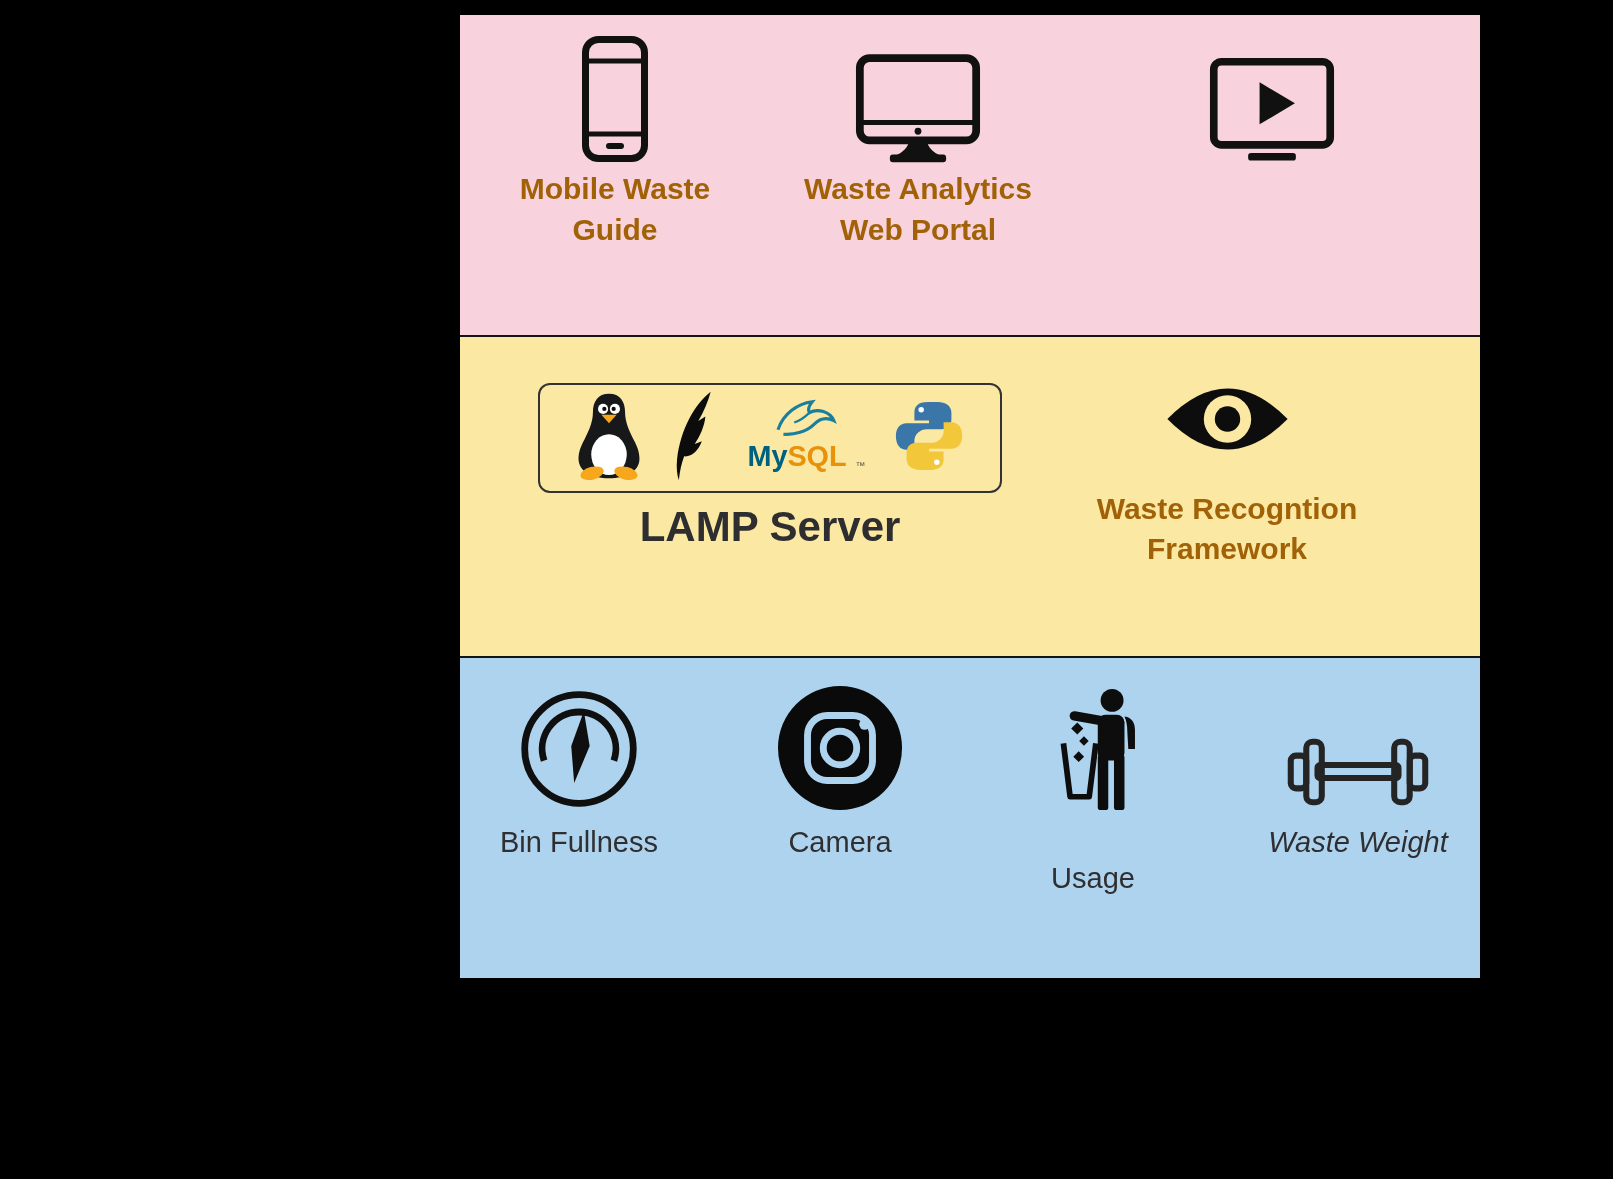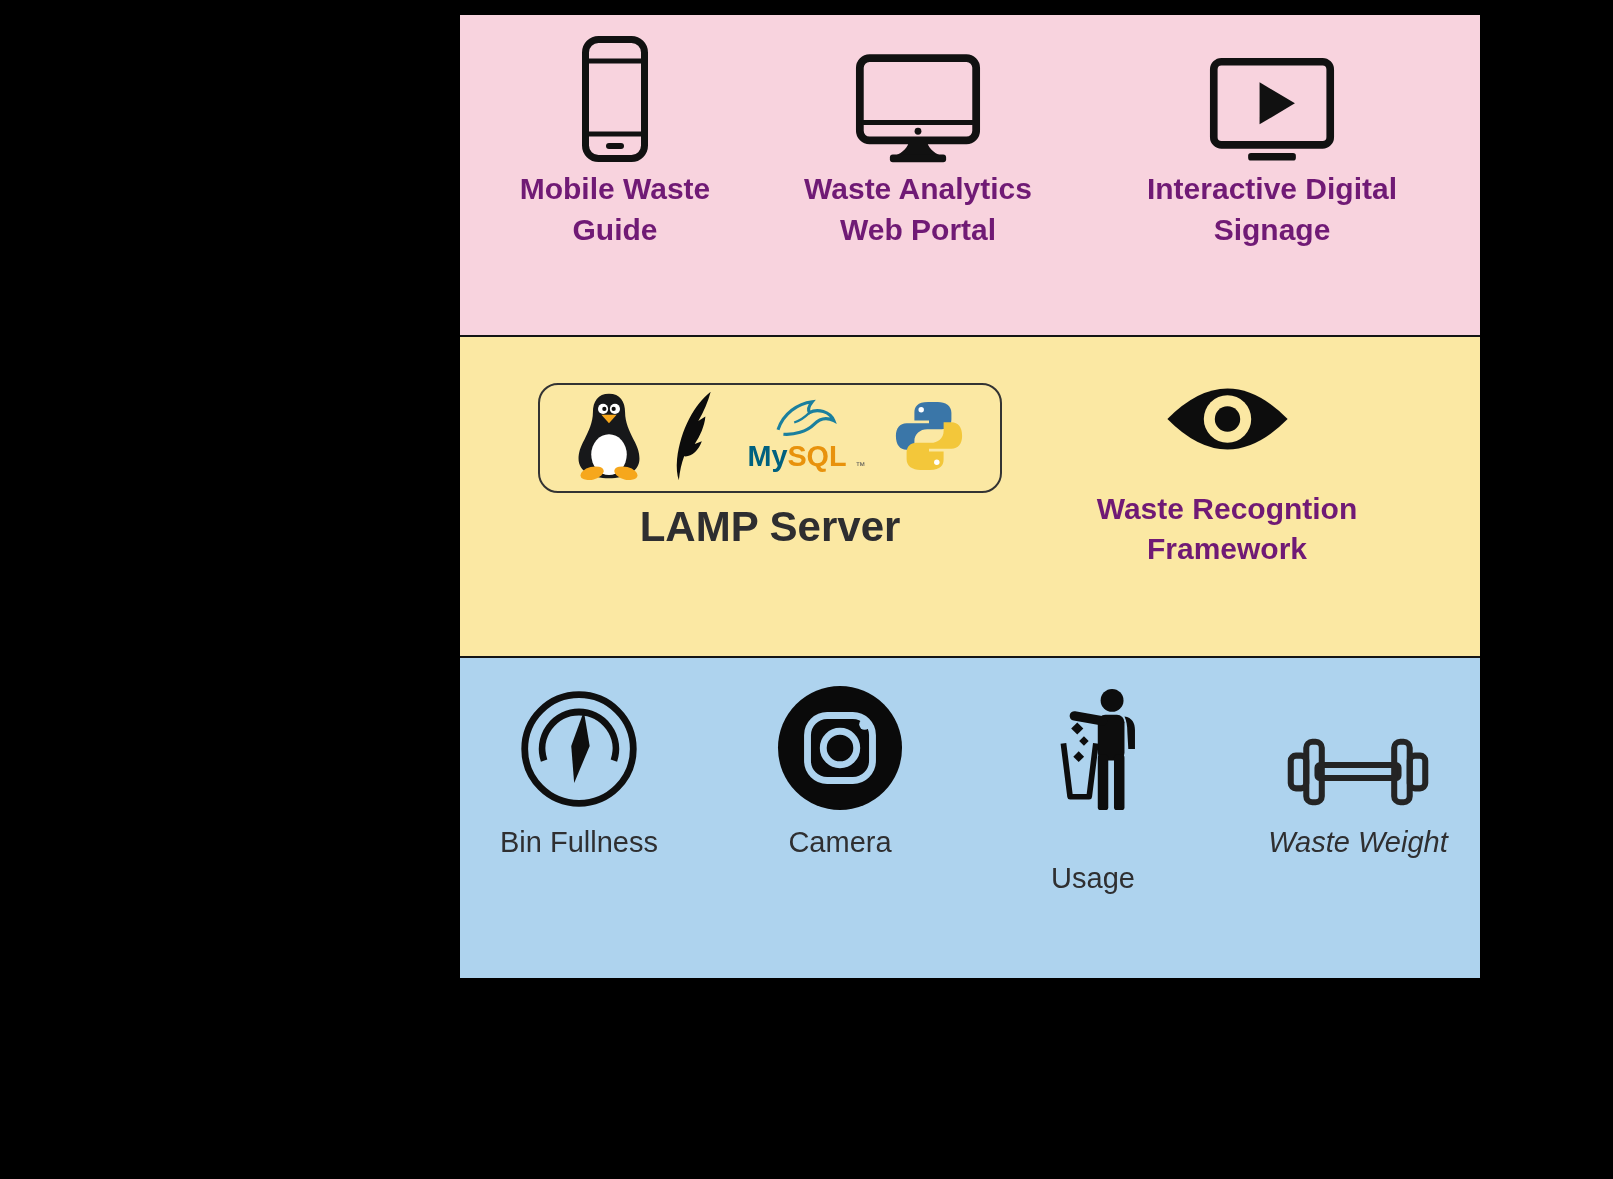--- a/index.html
+++ b/index.html
@@ -41,39 +41,39 @@
 
   .col-item {
     position: absolute;
     display: flex; flex-direction: column; align-items: center;
   }
   .icon-box { display: flex; align-items: flex-end; justify-content: center; }
   .item-label {
     font-weight: bold;
     font-size: 30px;
     line-height: 1.35;
-    color: #701a75;
+    color: #a16207;
     text-align: center;
     margin-top: 6px;
   }
   .plain-label {
     font-weight: normal;
     font-size: 29px;
     color: #2f2f31;
     text-align: center;
     margin-top: 14px;
     white-space: nowrap;
   }
   
   .lamp-box {
     position: absolute;
     left: 78px; top: 46px;
     width: 464px; height: 110px;
     border: 2px solid #333;
-    border-radius: 20px;
+    border-radius: 12px;
     box-sizing: border-box;
     display: flex; align-items: center; justify-content: space-evenly;
     padding: 0 10px;
   }
   .lamp-label {
     position: absolute;
     left: 78px; top: 166px;
     width: 464px;
     text-align: center;
     font-size: 42px; font-weight: bold;
@@ -121,21 +121,20 @@
       </div>
 
       <div class="col-item" style="left:657px; top:14px; width:310px;">
         <div class="icon-box" style="height:134px;">
           <svg width="126" height="106" viewBox="0 0 132 110">
             <rect x="5" y="4.5" width="122" height="87" rx="8" fill="none" stroke="#111" stroke-width="8"></rect>
             <polygon points="53,26 53,70 90,48" fill="#111"></polygon>
             <rect x="41" y="100" width="50" height="8" rx="3" fill="#111"></rect>
           </svg>
         </div>
-        <div class="item-label">Interactive Digital Signage</div>
       </div>
 
     </section>
 
     <section class="band band-middleware">
 
       <div class="lamp-box">
         <span>
           <svg width="70" height="88" viewBox="0 0 80 104">
             <path d="M40,2 C27,2 21,11 21,24 C21,36 16,46 11,56 C6,65 4,72 4,79 C4,94 20,102 40,102 C60,102 76,94 76,79 C76,72 74,65 69,56 C64,46 59,36 59,24 C59,11 53,2 40,2 Z" fill="#17181a"></path>

